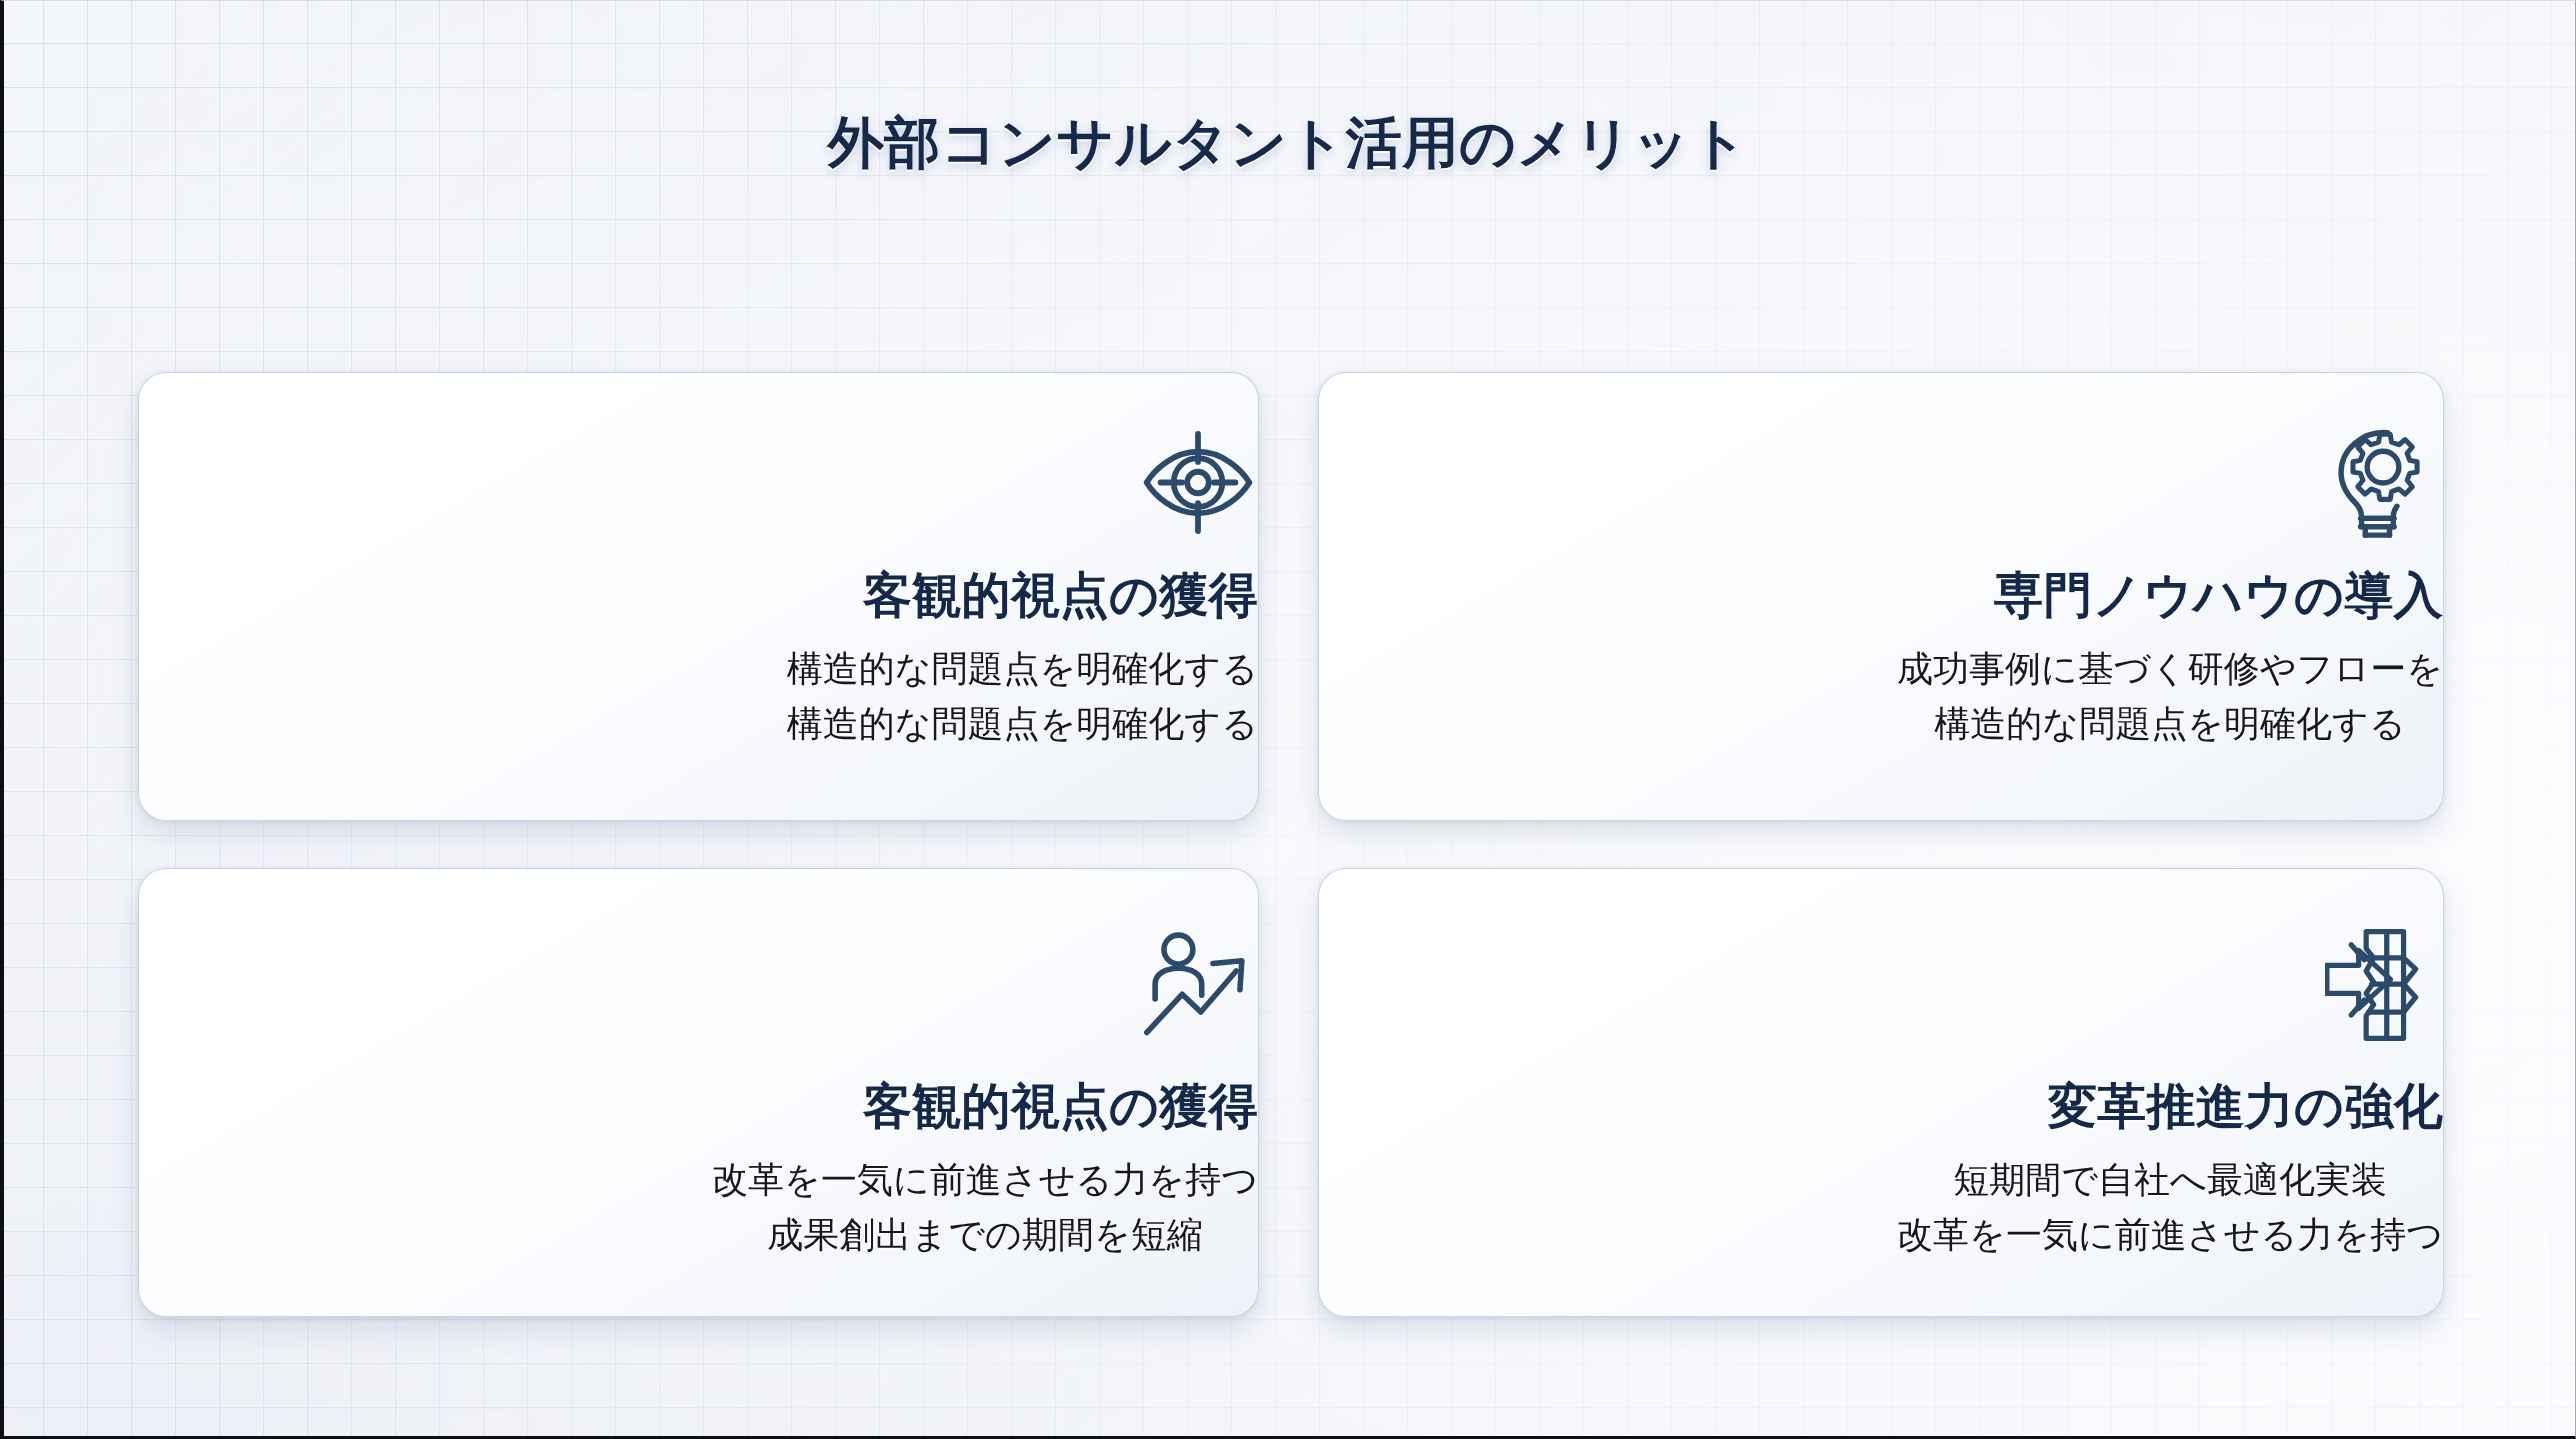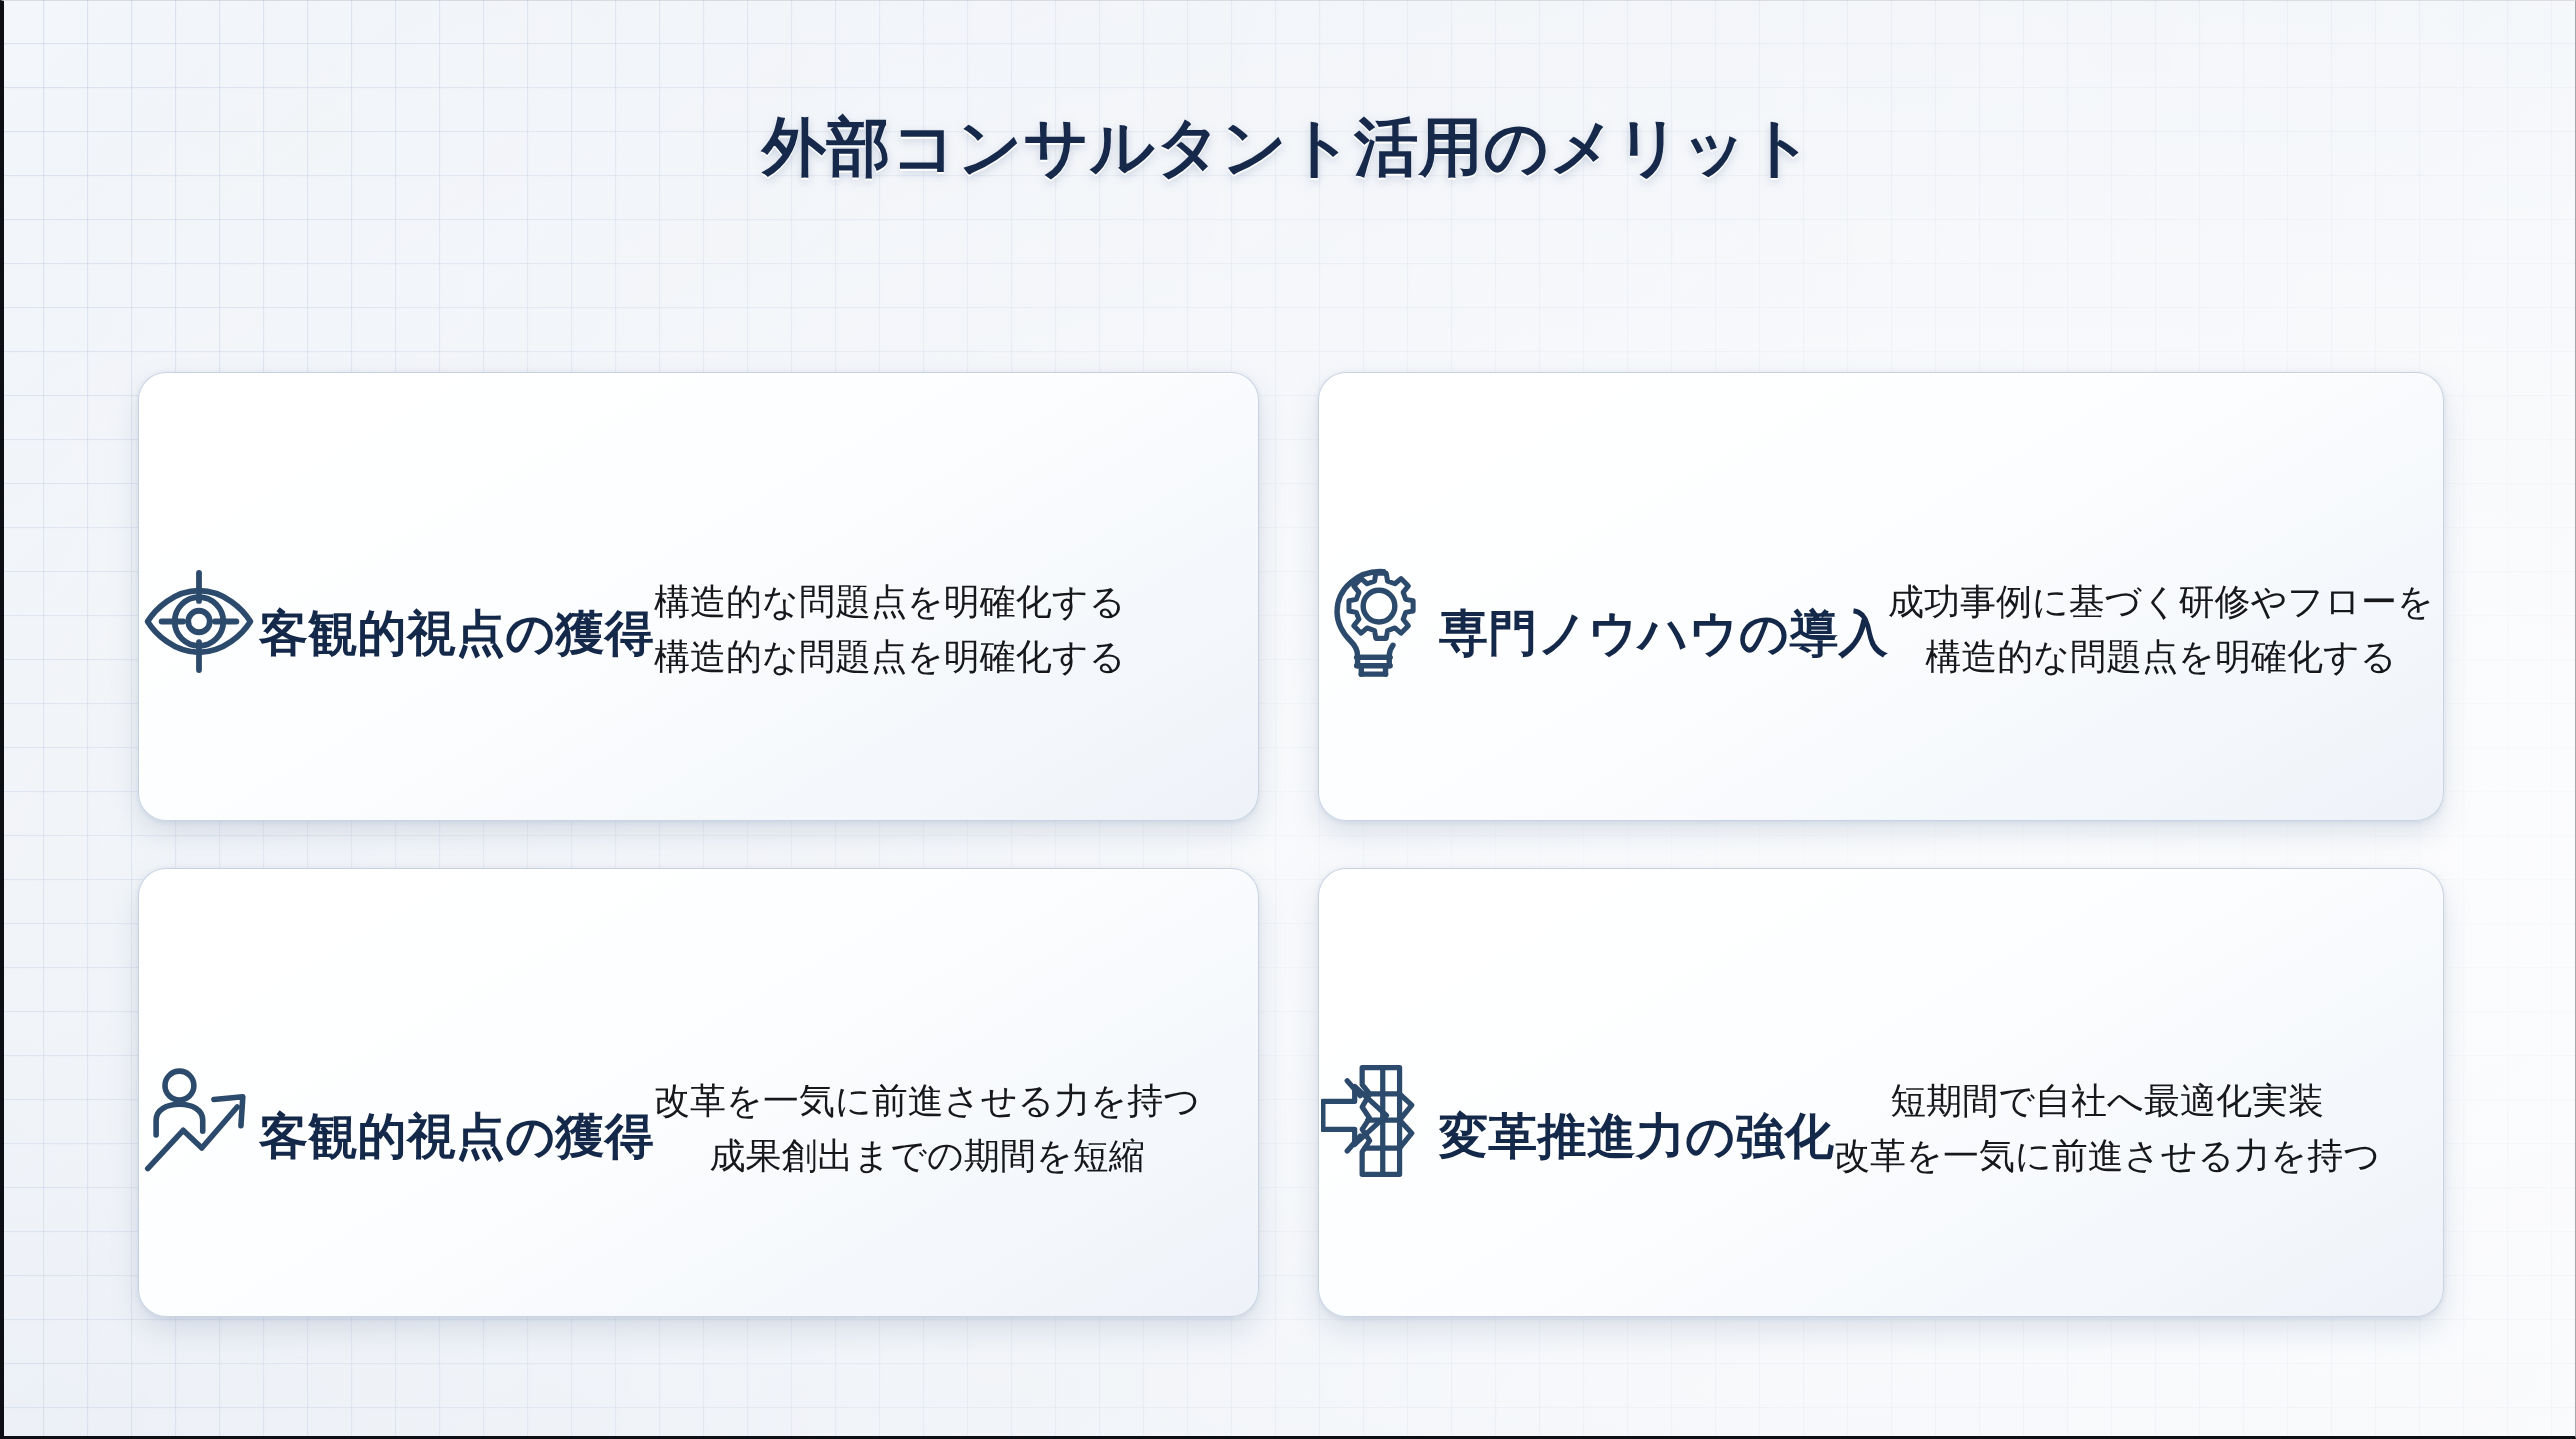--- a/index.html
+++ b/index.html
@@ -59,21 +59,21 @@
     pointer-events: none;
   }
 
   
   #page-title {
     position: absolute;
     left: 0;
     right: 0;
     top: 110px;
     text-align: center;
-    font-size: 64px;
+    font-size: 56px;
     font-weight: 700;
     letter-spacing: 0.01em;
     line-height: 1.18;
     color: #16294a;
     text-shadow:
       0 1.9px 0 rgba(255,255,255,0.95),
       0 3.7px 9.3px rgba(120,140,175,0.35);
     white-space: nowrap;
   }
 
@@ -95,22 +95,22 @@
     position: relative;
     border-radius: 28px;
     background:
       linear-gradient(150deg, #ffffff 0%, #fdfeff 42%, #f4f7fb 78%, #eef2f8 100%);
     border: 1.4px solid rgba(190,203,222,0.85);
     box-shadow:
       0 0.9px 0 rgba(255,255,255,0.95) inset,
       0 13px 28px rgba(120,140,175,0.22),
       0 1.9px 5.6px rgba(120,140,175,0.16);
     display: flex;
-    flex-direction: row;
-    align-items: center;
+    flex-direction: column;
+    align-items: flex-end;
     justify-content: flex-start;
     padding-top: 49px;
     overflow: hidden;
   }
 
   .card-icon {
     width: 120px;
     height: 120px;
     display: flex;
     align-items: center;

